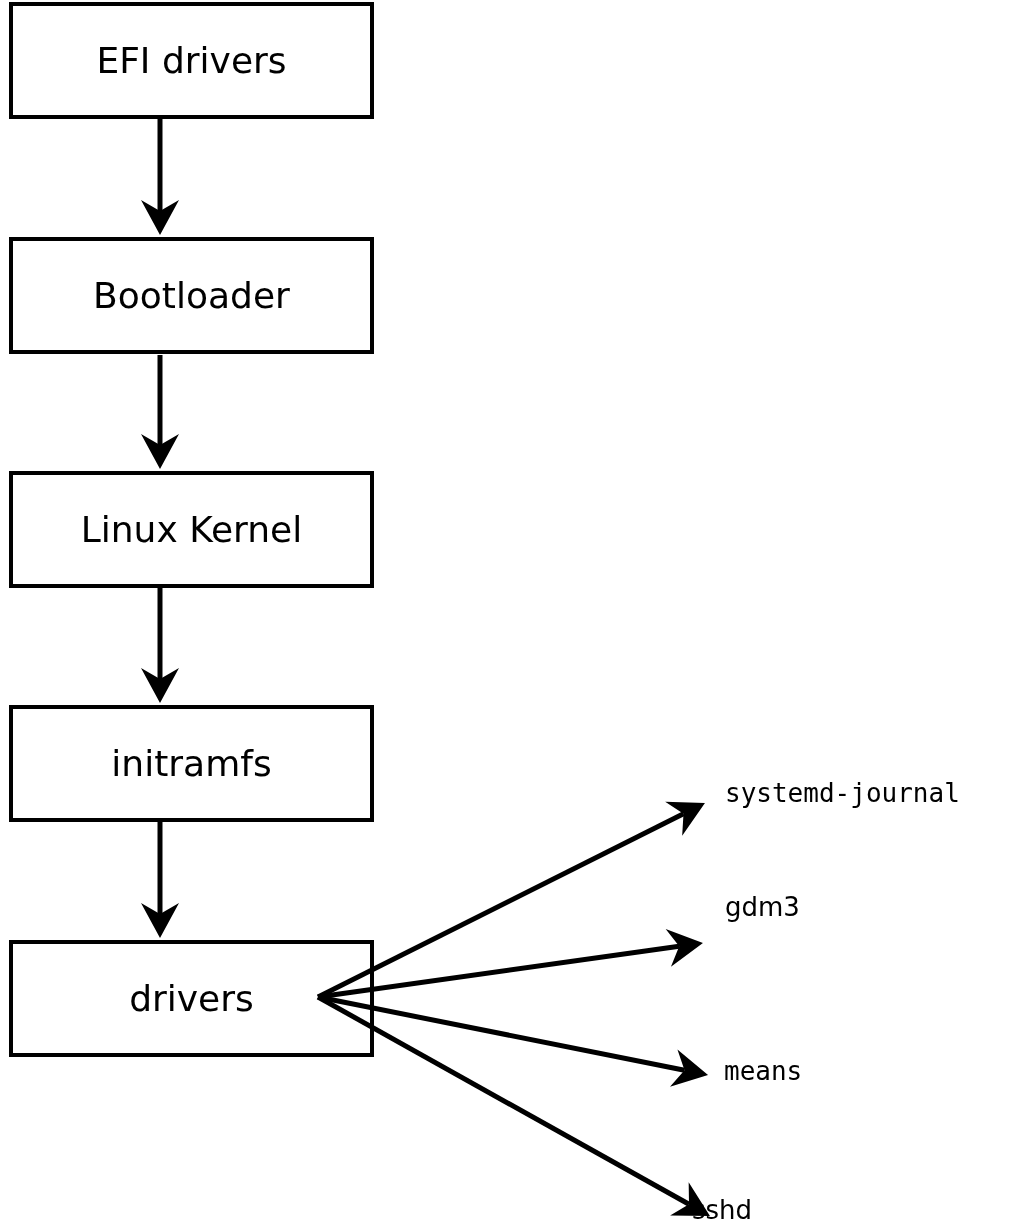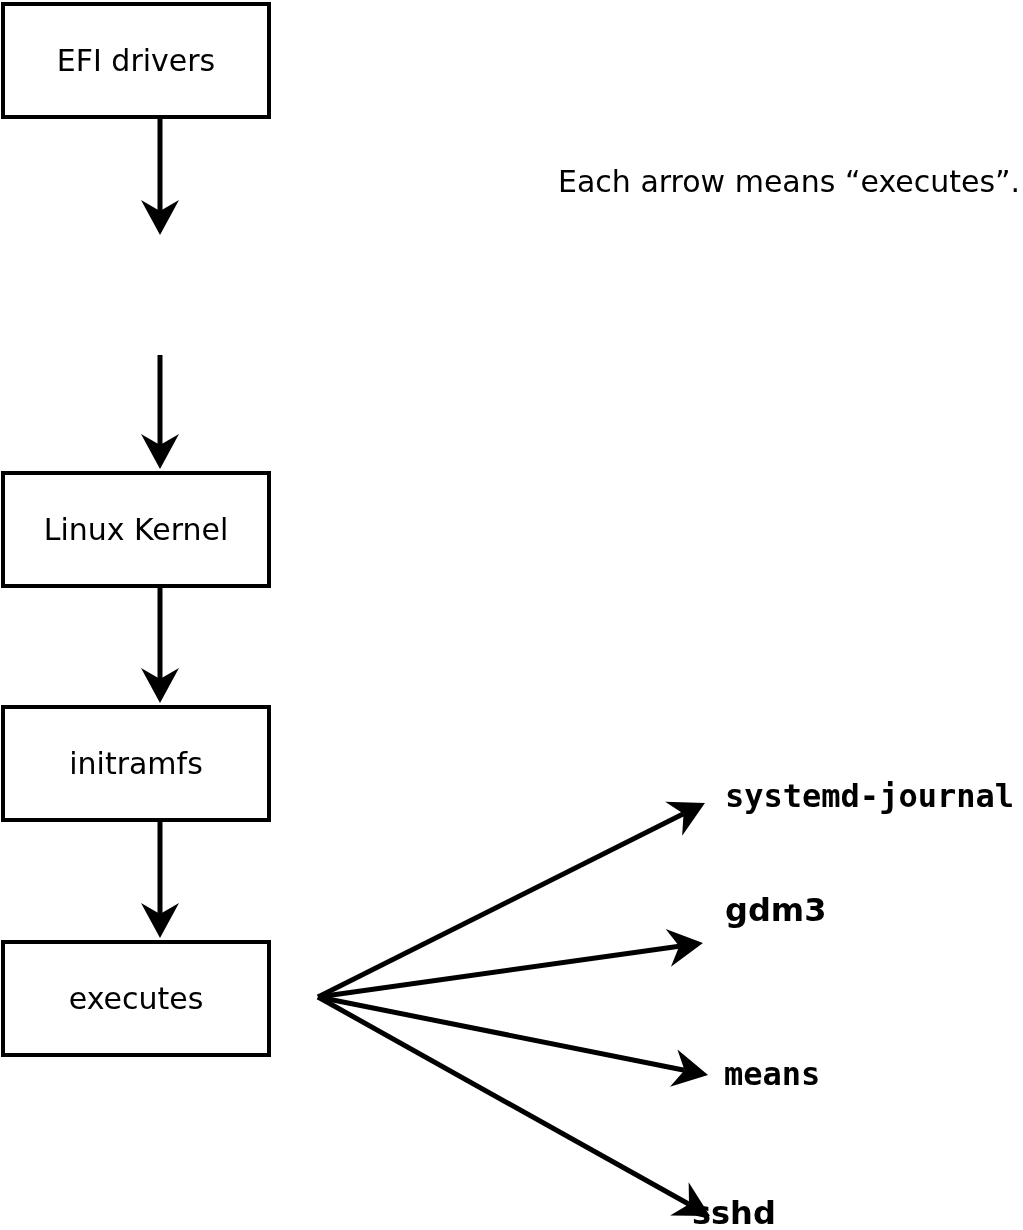--- a/index.html
+++ b/index.html
@@ -6,55 +6,55 @@
   .canvas{
     position:relative;
     width:1023px;height:1230px;
     background:#ffffff;
     overflow:hidden;
     color:#000;
     font-family:"DejaVu Sans",sans-serif;
   }
   .node{
     position:absolute;
-    left:1px;
-    width:270px;height:117px;
+    left:9px;
+    width:365px;height:117px;
     border:4px solid #000;
     box-sizing:border-box;
     background:#ffffff;
     display:flex;align-items:center;justify-content:center;
-    font-size:30px;
+    font-size:36px;
     white-space:nowrap;
   }
   .arrows{position:absolute;left:0;top:0;}
   .target{
     position:absolute;
-    font-size:32px;
+    font-size:26px;
     line-height:1;
     white-space:nowrap;
-    font-weight:bold;
   }
   .mono{font-family:"DejaVu Sans Mono",monospace;}
   .annotation{
     position:absolute;
     left:558px;top:167px;
     font-size:30px;
     line-height:1;
     white-space:nowrap;
   }
 </style>
 </head>
 <body>
 
 <div class="canvas">
 
   <div class="node" style="top:2px">EFI drivers</div>
+  <div class="node" style="top:237px">Bootloader</div>
   <div class="node" style="top:705px">initramfs</div>
   <div class="node" style="top:471px">Linux Kernel</div>
-  <div class="node" style="top:940px">executes</div>
+  <div class="node" style="top:940px">drivers</div>
 
   <svg class="arrows" width="1023" height="1230" viewBox="0 0 1023 1230">
     <defs>
       <marker id="ah" markerUnits="strokeWidth" markerWidth="9" markerHeight="9" refX="2.2" refY="3.8" orient="auto" overflow="visible">
         <path d="M0,0 L7,3.8 L0,7.6 L2.2,3.8 Z" fill="#000"></path>
       </marker>
     </defs>
     <g stroke="#000" stroke-width="5" fill="none">
       <line x1="160" y1="119" x2="160" y2="211" marker-end="url(#ah)"></line>
       <line x1="160" y1="355" x2="160" y2="445" marker-end="url(#ah)"></line>
@@ -66,15 +66,14 @@
       <line x1="318" y1="997" x2="684.5" y2="1070.3" marker-end="url(#ah)"></line>
       <line x1="318" y1="997" x2="689" y2="1204.3" marker-end="url(#ah)"></line>
     </g>
   </svg>
 
   <div class="target mono" style="left:725px;top:780px">systemd-journal</div>
   <div class="target" style="left:725px;top:894px">gdm3</div>
   <div class="target mono" style="left:724px;top:1058px">means</div>
   <div class="target" style="left:692px;top:1197px">sshd</div>
 
-  <div class="annotation">Each arrow means “executes”.</div>
 
 </div>
 
 </body></html>

